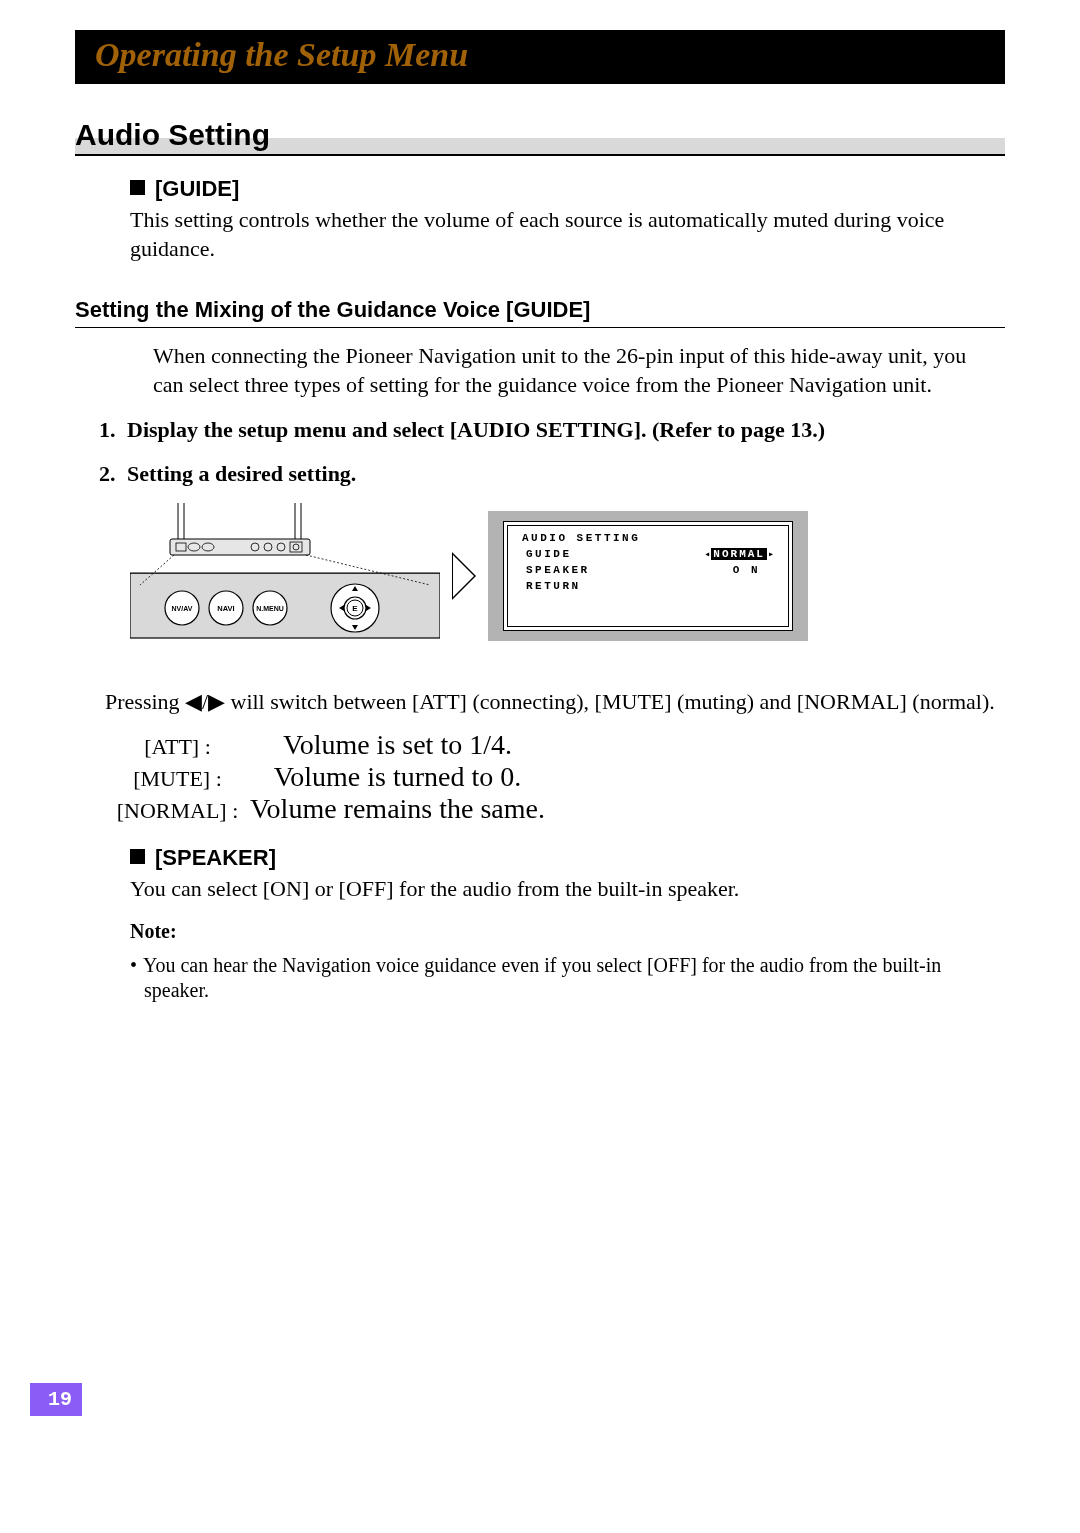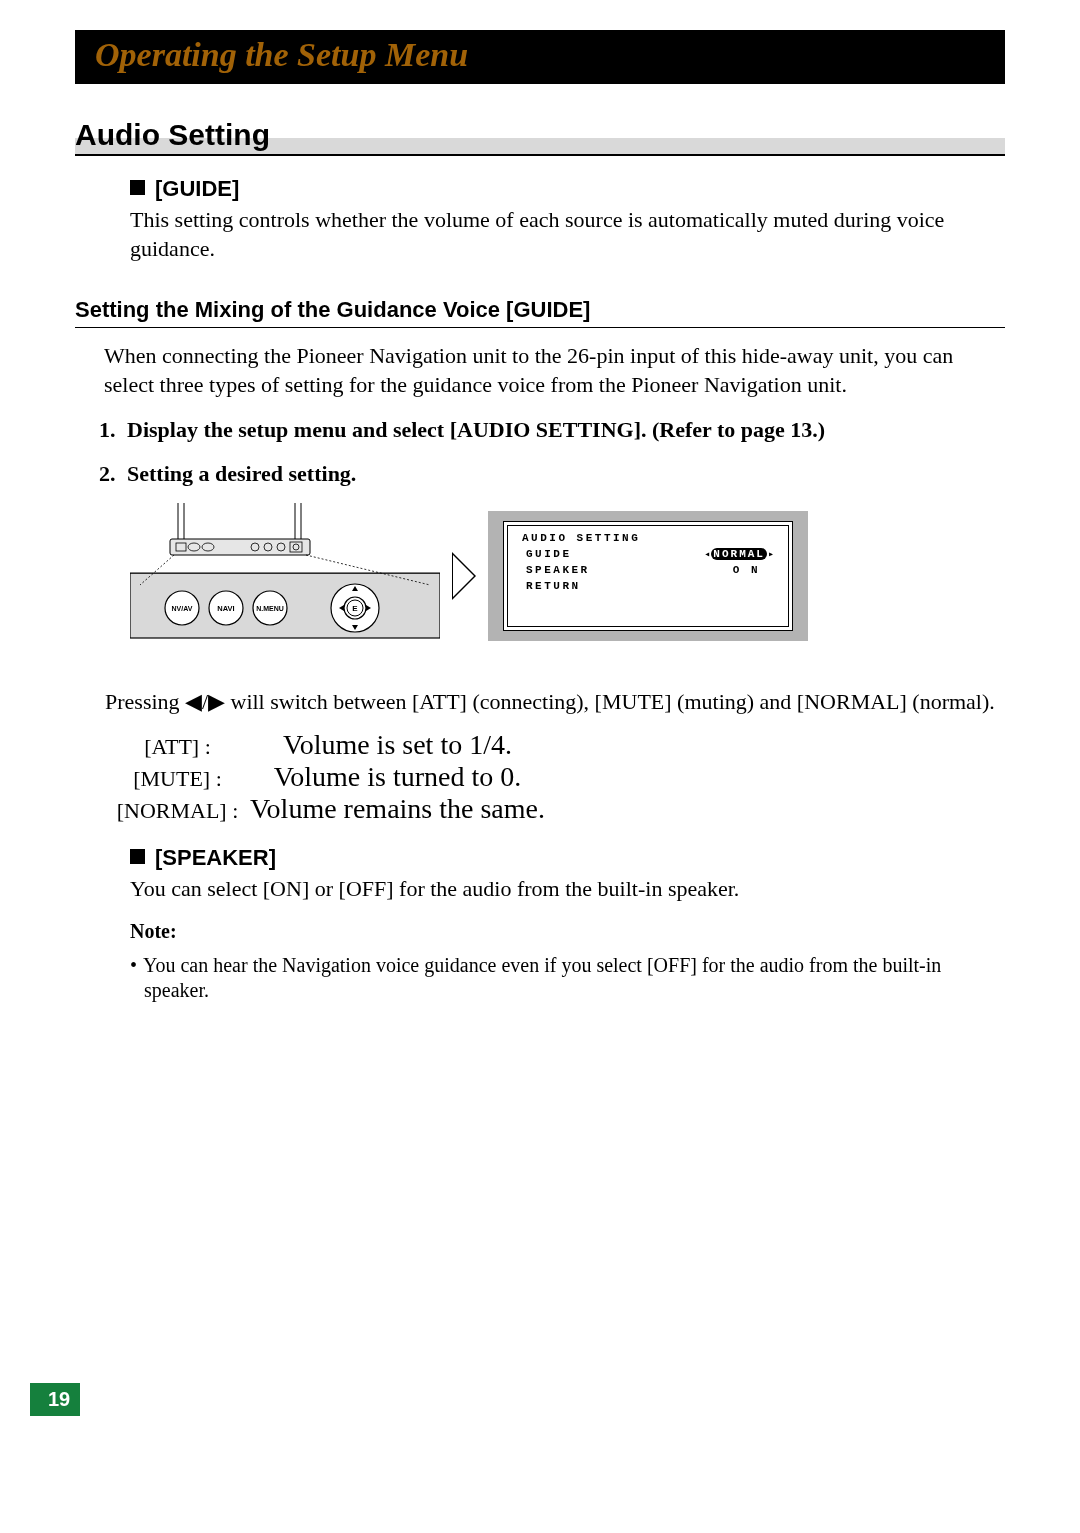--- a/index.html
+++ b/index.html
@@ -104,27 +104,27 @@
     align-items: center;
     margin-left: 55px;
     margin-top: 16px;
     gap: 12px;
   }
   .footer {
     margin-top: 380px;
     margin-left: -45px;
   }
   .pgnum-box {
-    background: #15803d;
+    background: #8b5cf6;
     color: #fff;
     font-weight: bold;
     display: inline-block;
     padding: 5px 10px 5px 18px;
     font-size: 20px;
-    font-family: Liberation Sans, sans-serif;
+    font-family: Liberation Mono, monospace;
   }
   
   .screen {
     width: 320px;
     height: 130px;
     background: #b3b3b3;
     display: flex;
     align-items: center;
     justify-content: center;
     box-sizing: border-box;
@@ -144,21 +144,21 @@
     font-weight: bold;
   }
   .screen-inner::before{
     content:"";
     position:absolute;
     top:3px;left:3px;right:3px;bottom:3px;
     border:1px solid #000;
     pointer-events:none;
   }
   .screen-row { display:flex; justify-content:space-between; padding:0 8px 0 12px; height:16px; align-items:center;}
-  .highlight { background:#000; color:#fff; padding:0 2px; letter-spacing:2px;border-radius:6px;}
+  .highlight { background:#000; color:#fff; padding:0 2px; letter-spacing:2px;}
   .tri-l::before{content:"◂"; font-size:10px; margin-right:1px; letter-spacing:0;}
   .tri-r::after{content:"▸"; font-size:10px; margin-left:1px; letter-spacing:0;}
   .triangle-pointer {
     width: 0; height: 0;
     border-top: 24px solid transparent;
     border-bottom: 24px solid transparent;
     border-left: 24px solid #000;
     position:relative;
   }
   .triangle-pointer::after{
@@ -179,21 +179,21 @@
   <div class="title-bar">Operating the Setup Menu</div>
 
   <div class="section-title">Audio Setting</div>
 
   <div class="bullet-heading">
     <span class="square"></span><span>[GUIDE]</span>
   </div>
   <div class="indent-block">This setting controls whether the volume of each source is automatically muted during voice guidance.</div>
 
   <div class="sub-title">Setting the Mixing of the Guidance Voice [GUIDE]</div>
-  <div class="indent-block" style="margin-left:29px; margin-top:14px;">When connecting the Pioneer Navigation unit to the 26-pin input of this hide-away unit, you can select three types of setting for the guidance voice from the Pioneer Navigation unit.</div>
+  <div class="indent-block" style="margin-left:78px; margin-top:14px;">When connecting the Pioneer Navigation unit to the 26-pin input of this hide-away unit, you can select three types of setting for the guidance voice from the Pioneer Navigation unit.</div>
 
   <div class="step"><span class="num">1.</span><span>Display the setup menu and select [AUDIO SETTING]. (Refer to page 13.)</span></div>
   <div class="step"><span class="num">2.</span><span>Setting a desired setting.</span></div>
 
   <div class="diagram-row">
     <svg width="310" height="145" viewBox="0 0 310 145">
       <rect x="0" y="70" width="310" height="65" fill="#d9d9d9" stroke="#000" stroke-width="1.2"></rect>
       <rect x="0" y="0" width="310" height="70" fill="#fff" stroke="none"></rect>
       <line x1="0" y1="70" x2="310" y2="70" stroke="#000" stroke-width="1.2"></line>
 

